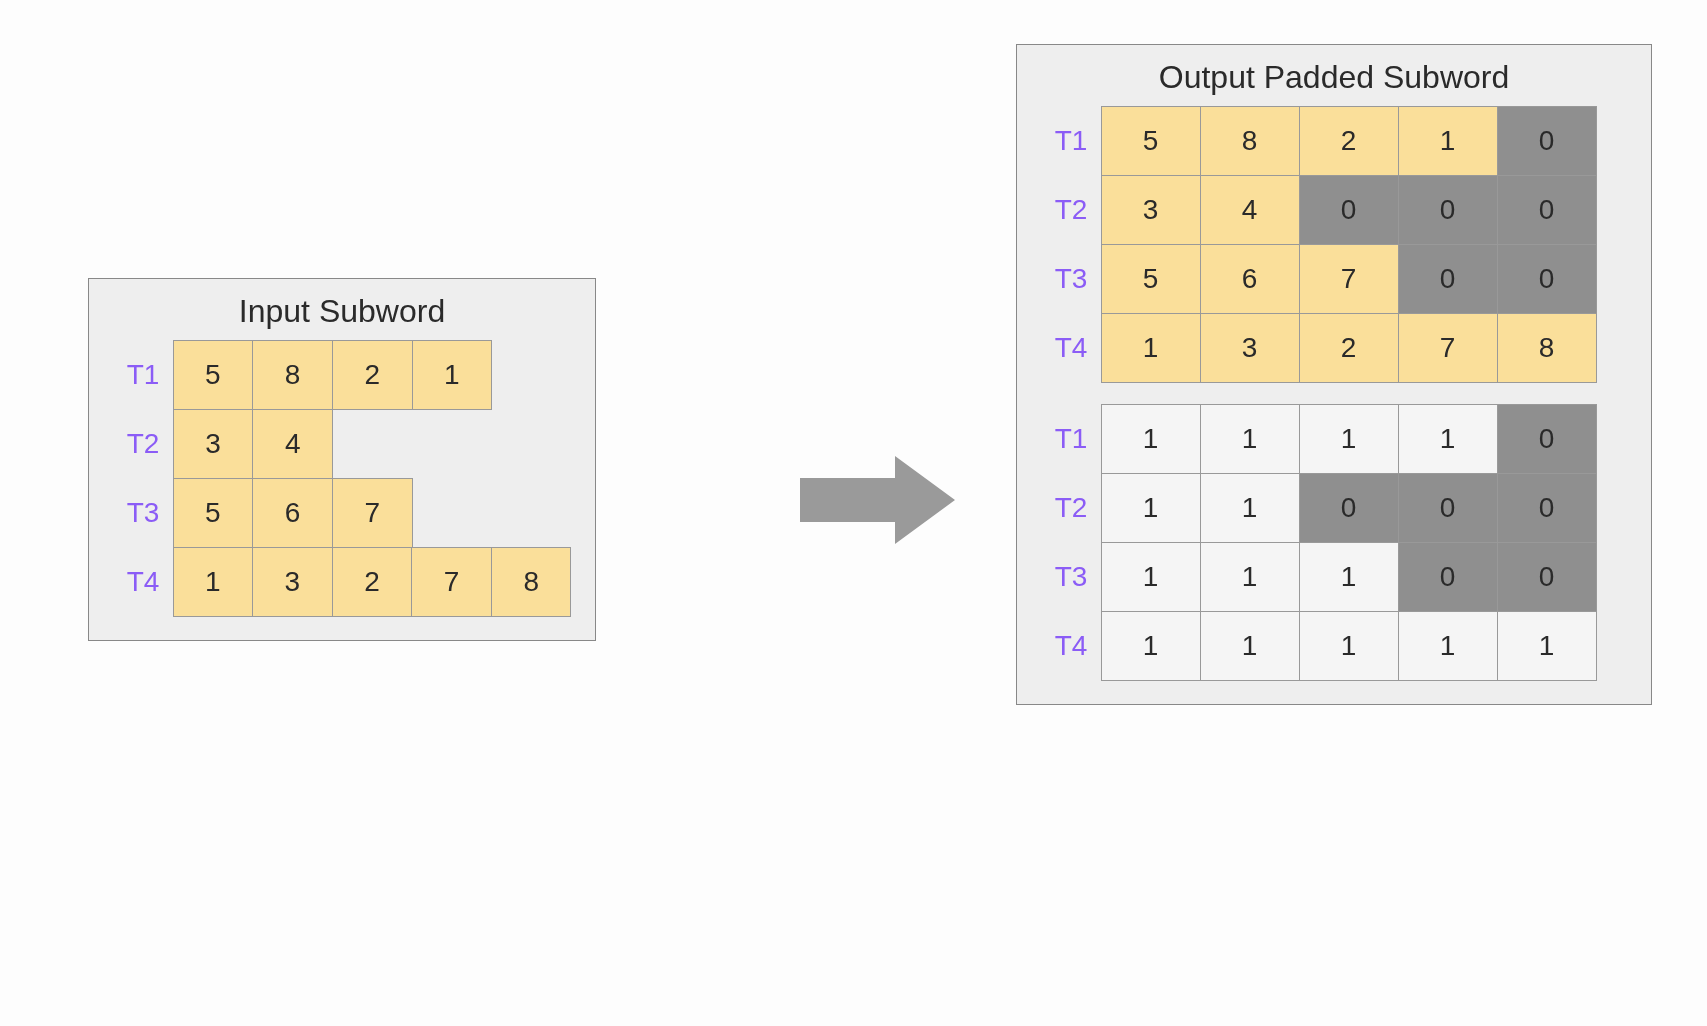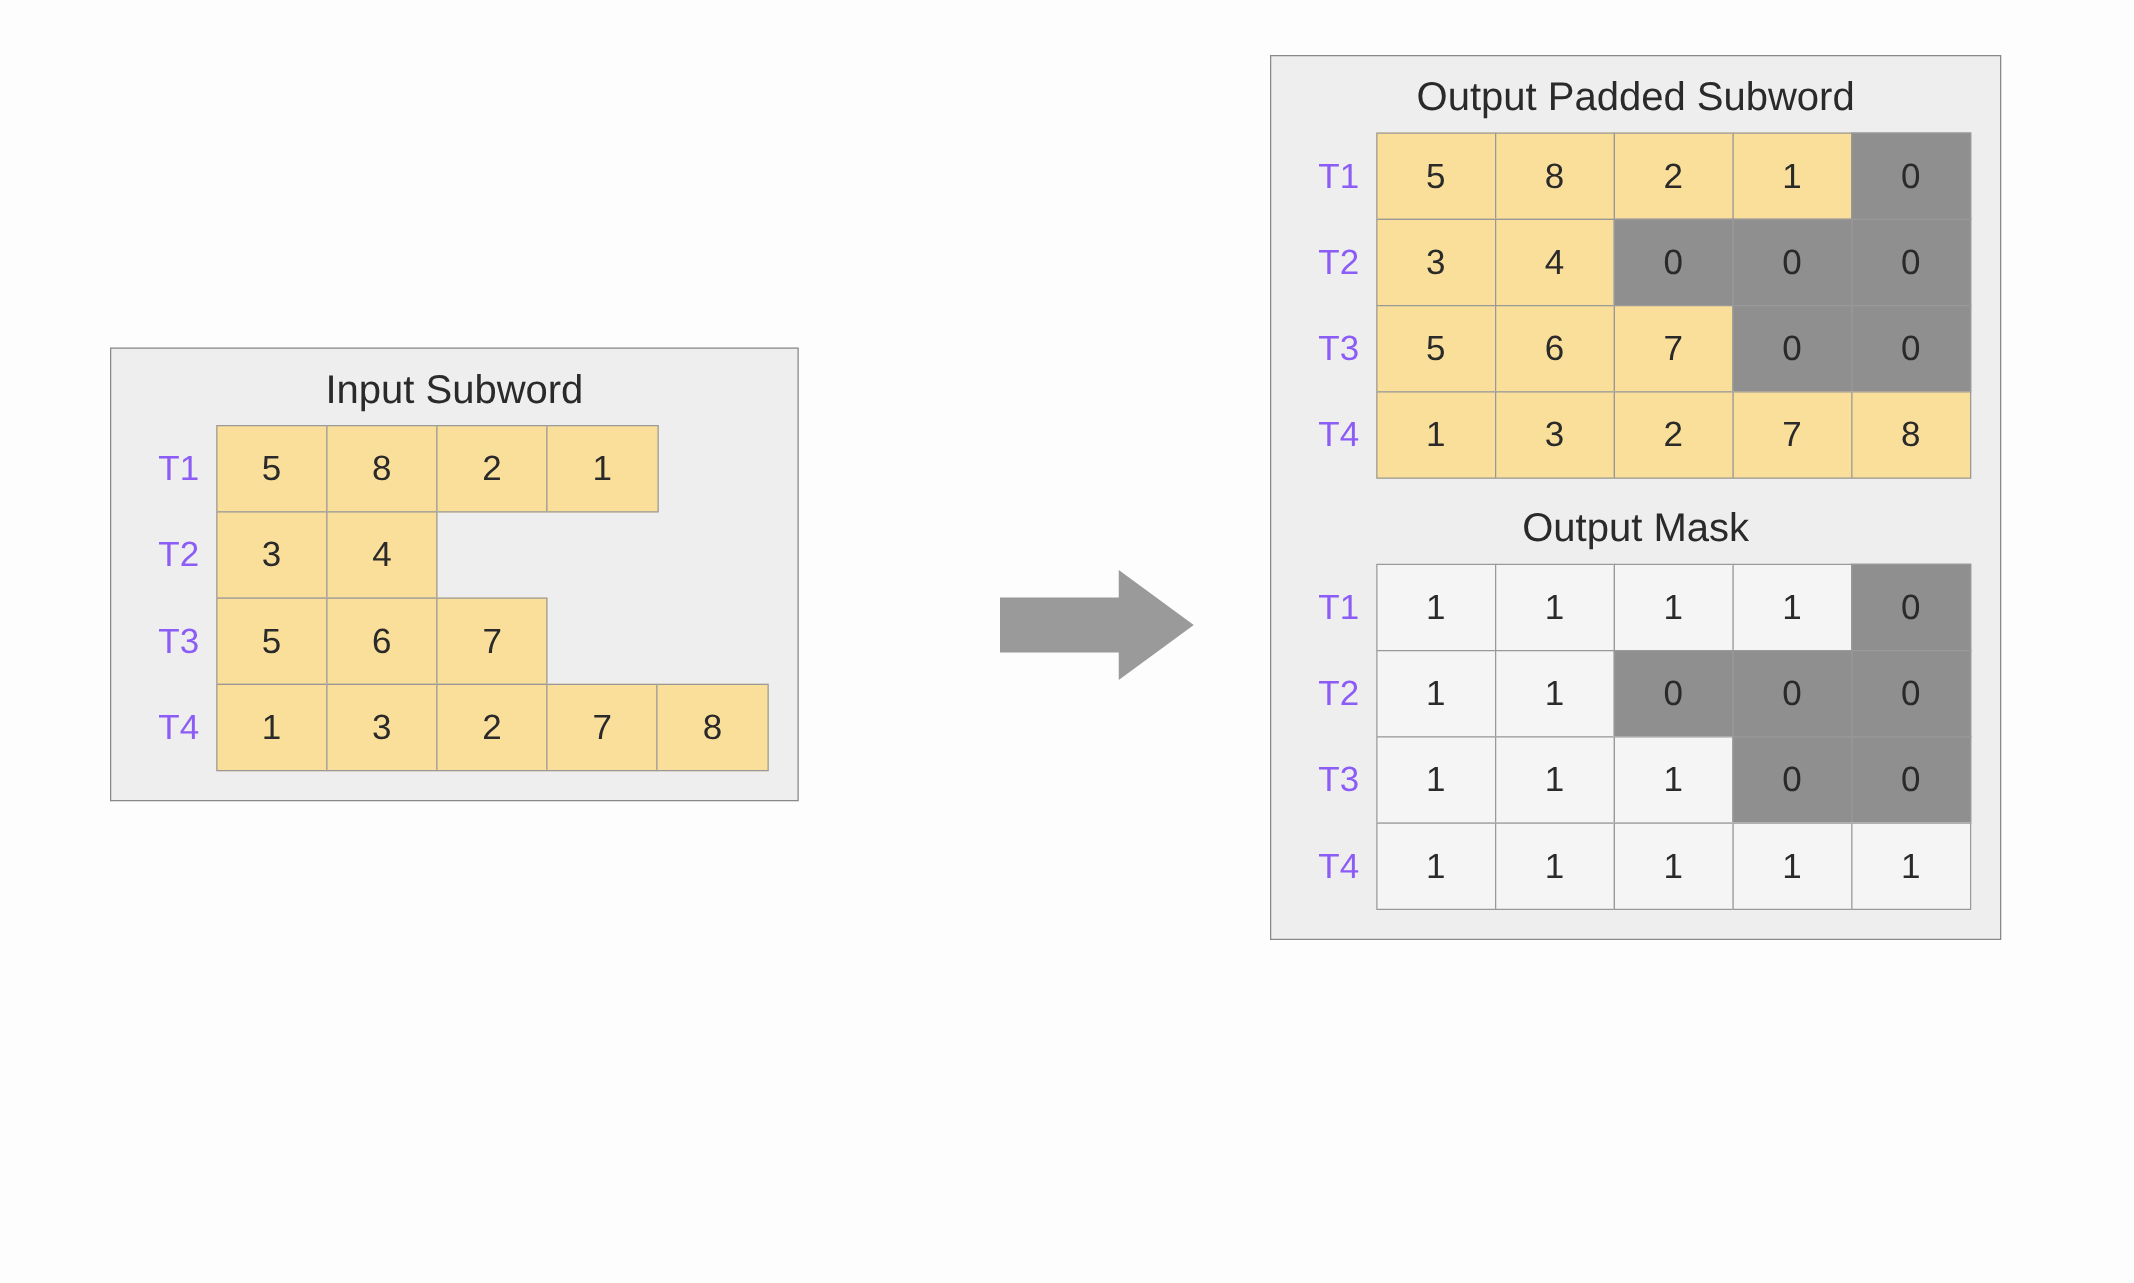--- a/index.html
+++ b/index.html
@@ -16,26 +16,26 @@
     }
     .panel {
       position: absolute;
       background: #eeeeee;
       border: 1px solid #888;
       padding: 14px 24px 24px 24px;
     }
     .panel-input {
       left: 88px;
       top: 278px;
-      width: 551px;
+      width: 508px;
     }
     .panel-output {
       left: 1016px;
       top: 44px;
-      width: 585px;
+      width: 636px;
     }
     .panel-title {
       text-align: center;
       font-size: 32px;
       font-weight: 400;
       color: #2a2a2a;
       margin-bottom: 10px;
     }
     .grid {
       display: flex;
@@ -173,21 +173,20 @@
           <div class="row-label">T4</div>
           <div class="cell small data">1</div>
           <div class="cell small data">3</div>
           <div class="cell small data">2</div>
           <div class="cell small data">7</div>
           <div class="cell small data">8</div>
         </div>
       </div>
   </div>
   <div class="output-section" style="margin-bottom:0">
-    <div class="panel-title">Output Mask</div>
     <div class="grid" id="mask-grid">
         <div class="row">
           <div class="row-label">T1</div>
           <div class="cell small light">1</div>
           <div class="cell small light">1</div>
           <div class="cell small light">1</div>
           <div class="cell small light">1</div>
           <div class="cell small pad">0</div>
         </div>
         <div class="row">

